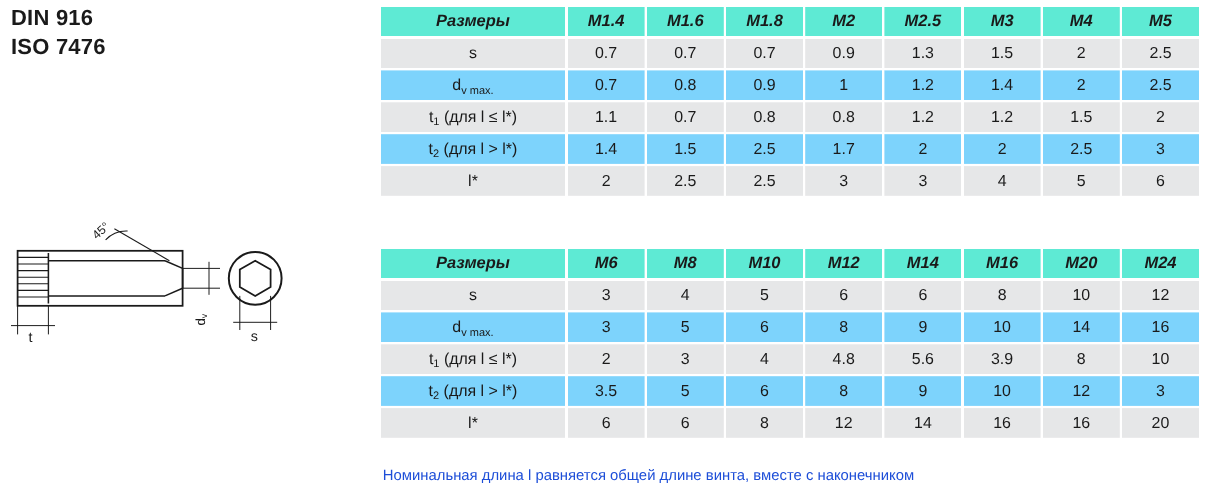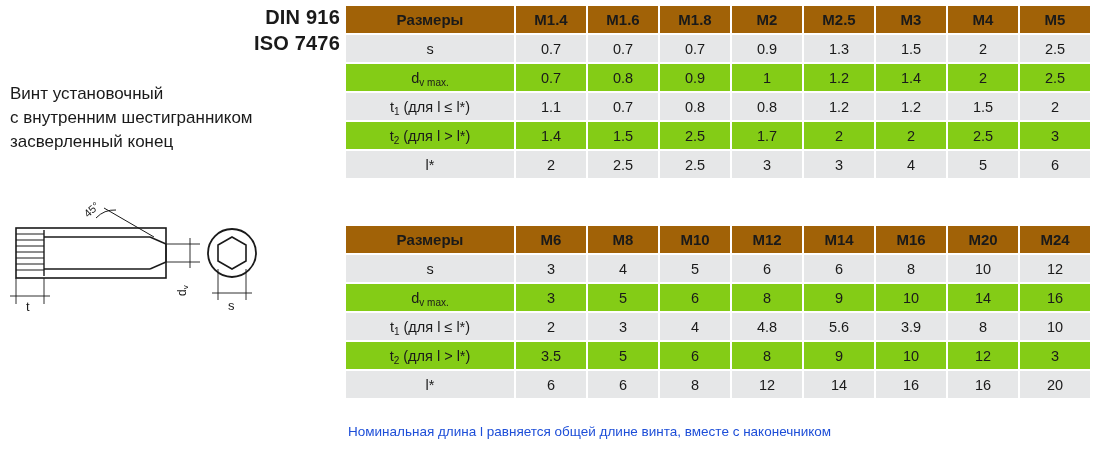--- a/index.html
+++ b/index.html
@@ -26,21 +26,20 @@
     position: absolute;
     left: 10px;
     top: 4px;
     width: 330px;
   }
   .std-title {
     font-size: 20px;
     font-weight: bold;
     line-height: 26px;
     letter-spacing: 0.2px;
-    text-align: right;
   }
   .desc {
     margin-top: 26px;
     font-size: 17px;
     line-height: 24px;
     color: #1a1a1a;
   }
 
   
   .drawing {
@@ -70,26 +69,27 @@
     font-size: 14.5px;
     height: 27px;
     padding: 0 2px;
     background: #e6e7e8;
     font-weight: normal;
     color: #1a1a1a;
     white-space: nowrap;
     overflow: hidden;
   }
   table.dims tr.head th {
-    background: #a16207;
+    background: #5eead4;
     font-weight: bold;
     font-size: 15px;
+    font-style: italic;
   }
   table.dims tr.alt td {
-    background: #84cc16;
+    background: #7dd3fc;
   }
   table.dims td.rowlabel, table.dims th.rowlabel {
     width: 164px;
   }
   .sub {
     font-size: 10px;
     vertical-align: baseline;
     position: relative;
     top: 3px;
   }
@@ -105,25 +105,20 @@
 </style>
 </head>
 <body>
 
 <div class="page">
 
   <div class="left">
     <div class="std-title">
       <div>DIN 916</div>
       <div>ISO 7476</div>
-    </div>
-    <div class="desc">
-      <div>Винт установочный</div>
-      <div>с внутренним шестигранником</div>
-      <div>засверленный конец</div>
     </div>
   </div>
 
   <div class="drawing">
     <svg width="336" height="120" viewBox="0 0 336 120" xmlns="http://www.w3.org/2000/svg">
 
       <g fill="none" stroke="#1a1a1a" stroke-width="1.6">
         <rect x="12" y="32" width="150" height="50"></rect>
       </g>
 

